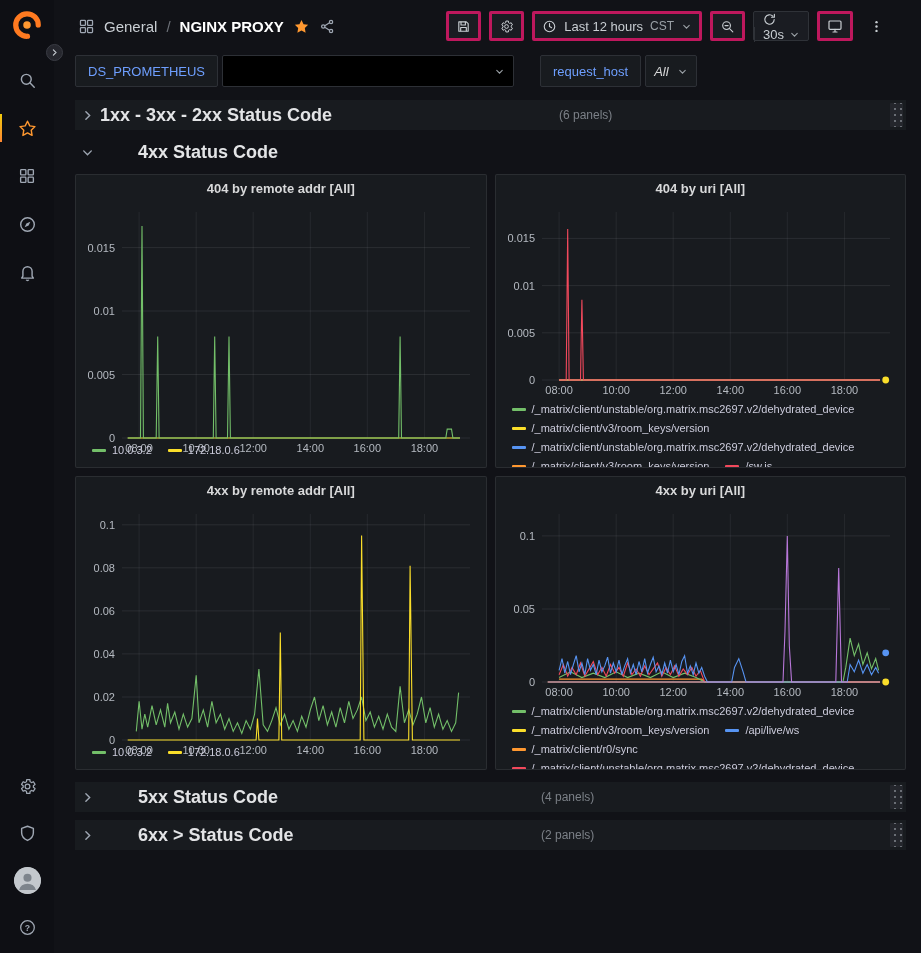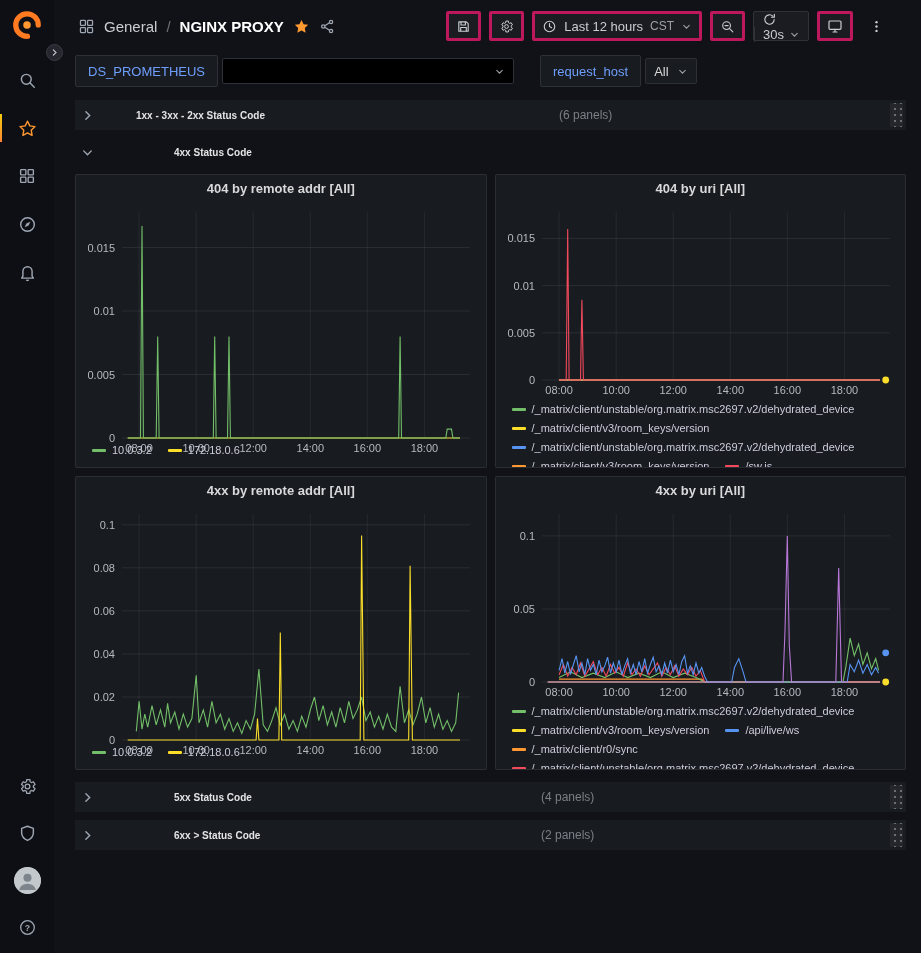--- a/index.html
+++ b/index.html
@@ -42,35 +42,35 @@
   .tbtn.plain { border:none; background:transparent; }
   .tz { color:#9aa0a6; font-size:12px; }
   .split { display:flex; align-items:stretch; background:#1a1c22; border:1px solid #2f3238; border-radius:2px; height:30px;flex-direction:column; }
   .split > div { display:flex; align-items:center; gap:5px; padding:0 8px; color:#c9ced3; font-size:13px; cursor:pointer; }
   .split > div + div { border-left:1px solid #2f3238; }
 
   
   .varbar { height:44px; display:flex; align-items:center; padding:0 15px 6px 21px; gap:4px; flex-shrink:0; }
   .var-label { height:32px; display:flex; align-items:center; padding:0 12px; background:#181b1f;
     border:1px solid #2d3036; border-radius:2px; color:#6e9fff; font-size:13px; font-weight:500; cursor:pointer; }
-  .var-select { height:26px; display:flex; align-items:center; justify-content:space-between;
+  .var-select { height:32px; display:flex; align-items:center; justify-content:space-between;
     background:#181b1f; border:1px solid #2d3036; border-radius:2px; color:#d8d9da; font-size:13px;
-    padding:0 8px; cursor:pointer; position:relative; }
+    padding:0 8px; cursor:pointer; position:relative;font-style:italic; }
   .var-select.redacted { width:292px; background:#000000; }
   .var-select .caret { color:#9aa0a6; margin-left:8px; }
   .gap-lg { width:18px; }
 
   
   .dash { flex:1; padding:4px 15px 0 21px; overflow:hidden; }
   .row-strip { height:30px; margin-bottom:8px; background:#181b1f; display:flex; align-items:center;
     padding:0 20px 0 6px; position:relative; cursor:pointer; }
   .row-header { height:28px; margin:6px 0 8px 0; display:flex; align-items:center; padding-left:6px; cursor:pointer; }
   .row-title-wrap { display:flex; align-items:center; flex:0 0 auto; }
   .row-chevron { color:#9fa7b3; margin-right:6px; display:flex; }
-  .row-title { font-size:10px; font-weight:700; color:#e3e4e6; white-space:nowrap;margin-left:36px; }
+  .row-title { font-size:18px; font-weight:700; color:#e3e4e6; white-space:nowrap; }
   .leader { height:13px; border-bottom:2px dotted #4a4d53; margin:0 10px; }
   .w1 { width:478px; } .w2 { width:460px;gap:38px; }
   .row-count { color:#7b8087; font-size:12px; white-space:nowrap; }
   .drag-handle { position:absolute; right:3px; top:3px; bottom:3px; width:13px; border-radius:1px;
     background-color:#24262c;
     background-image:radial-gradient(#6a6e75 1px, rgba(0,0,0,0) 1.2px);
     background-size:6px 6px; background-position:2px 3px; cursor:grab; }
 
   .panel-grid { display:grid; grid-template-columns:1fr 1fr; gap:8px; margin-bottom:12px; }
   .panel { height:294px; background:#181b1f; border:1px solid rgba(204,204,220,0.10); border-radius:2px;

